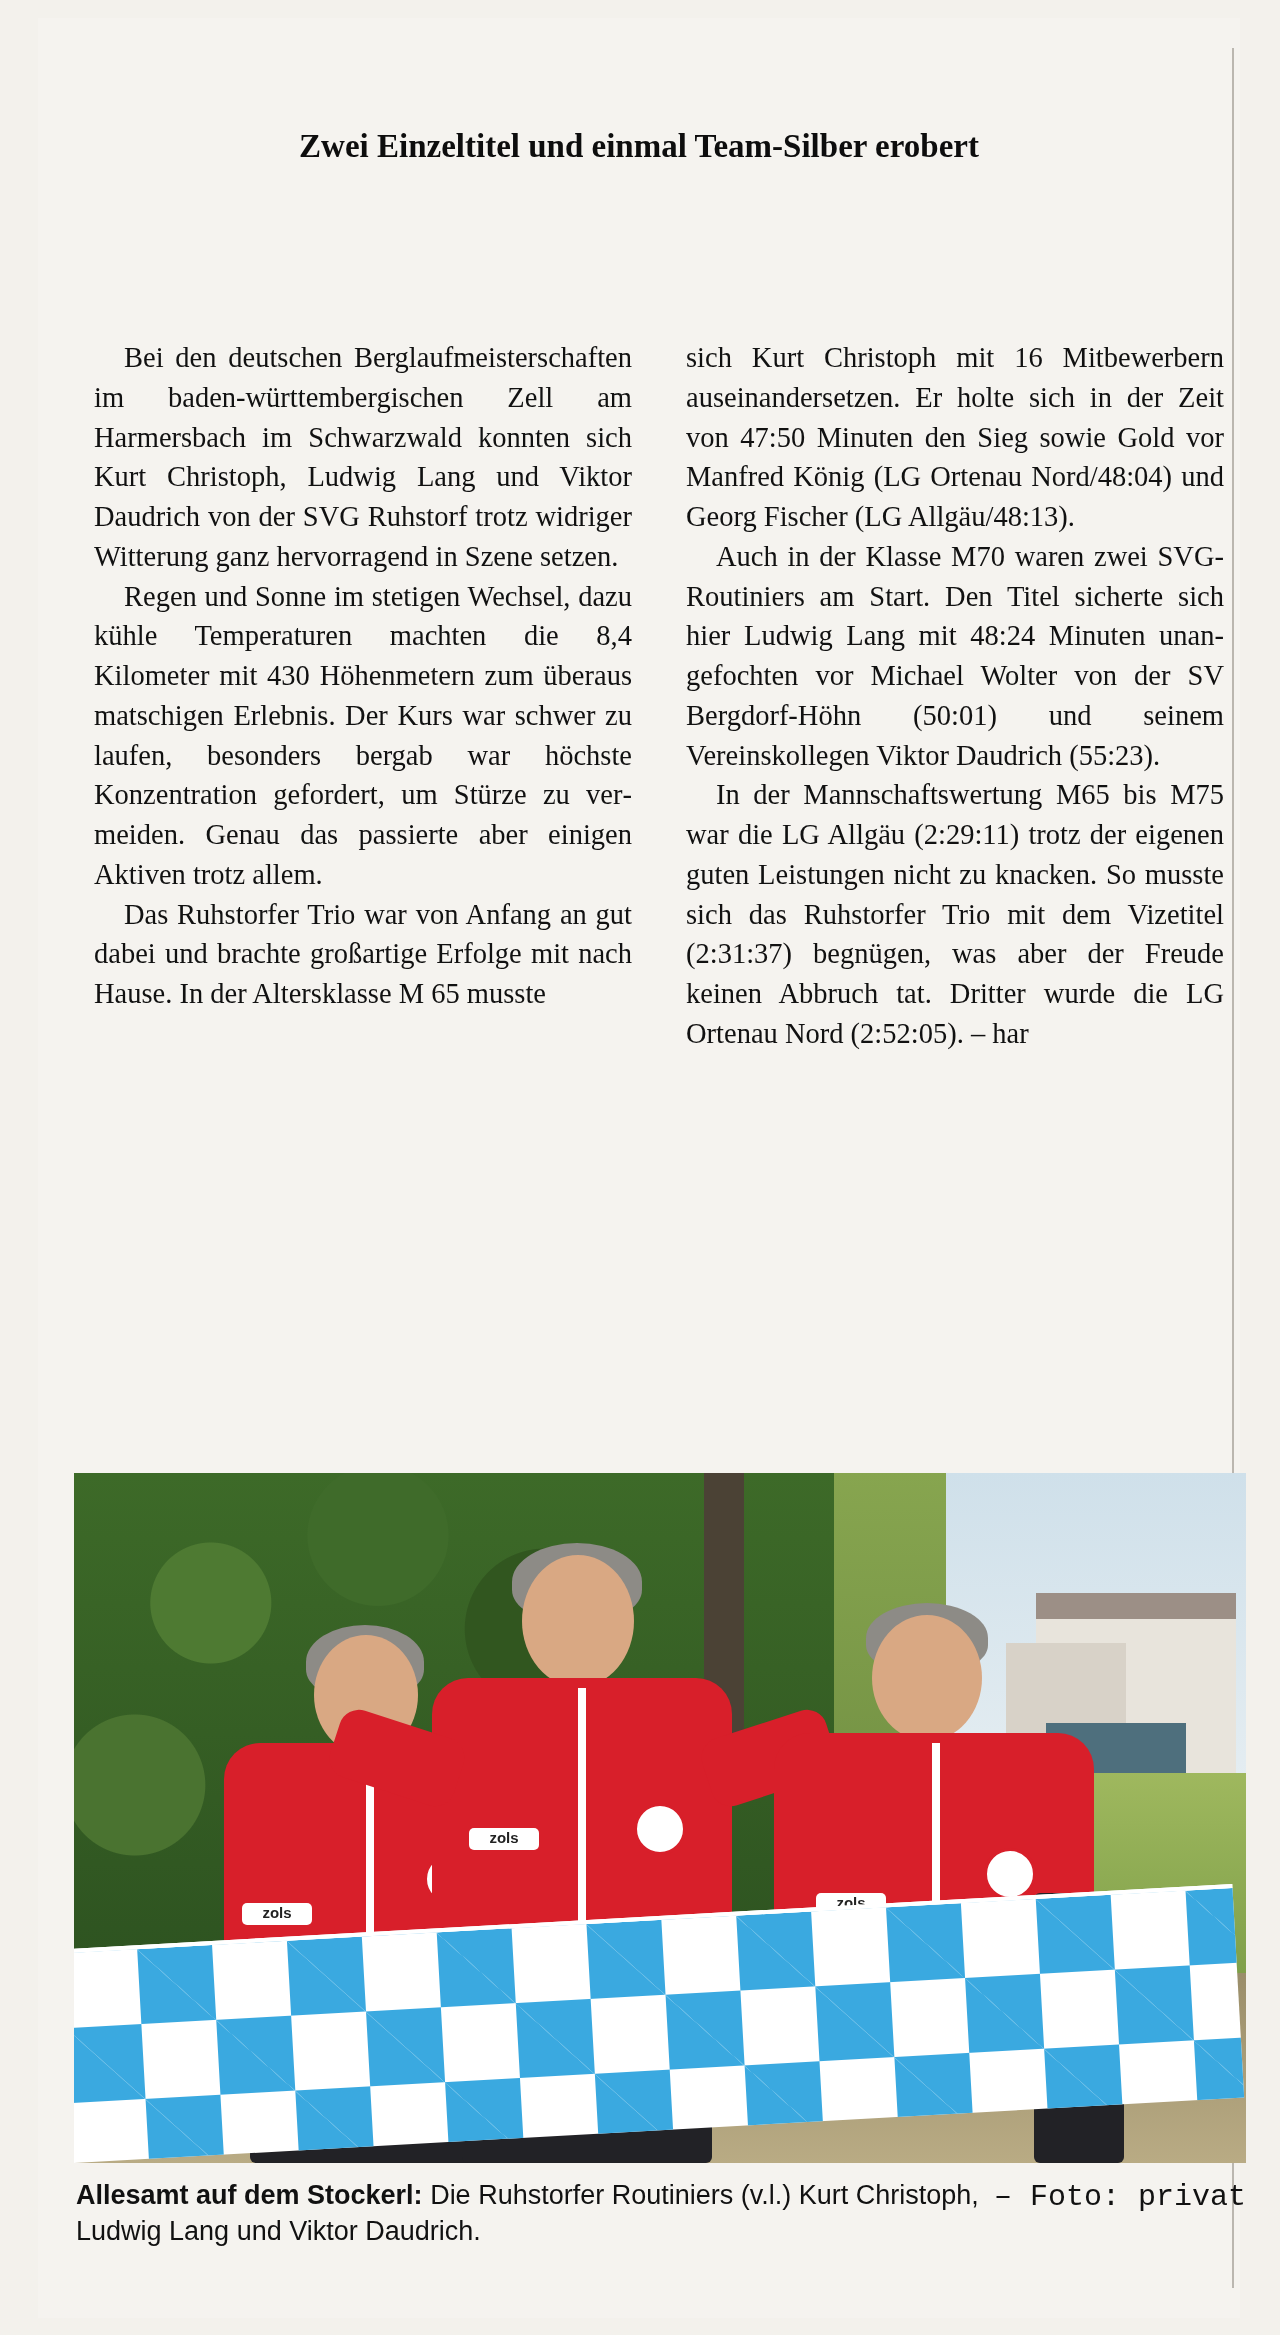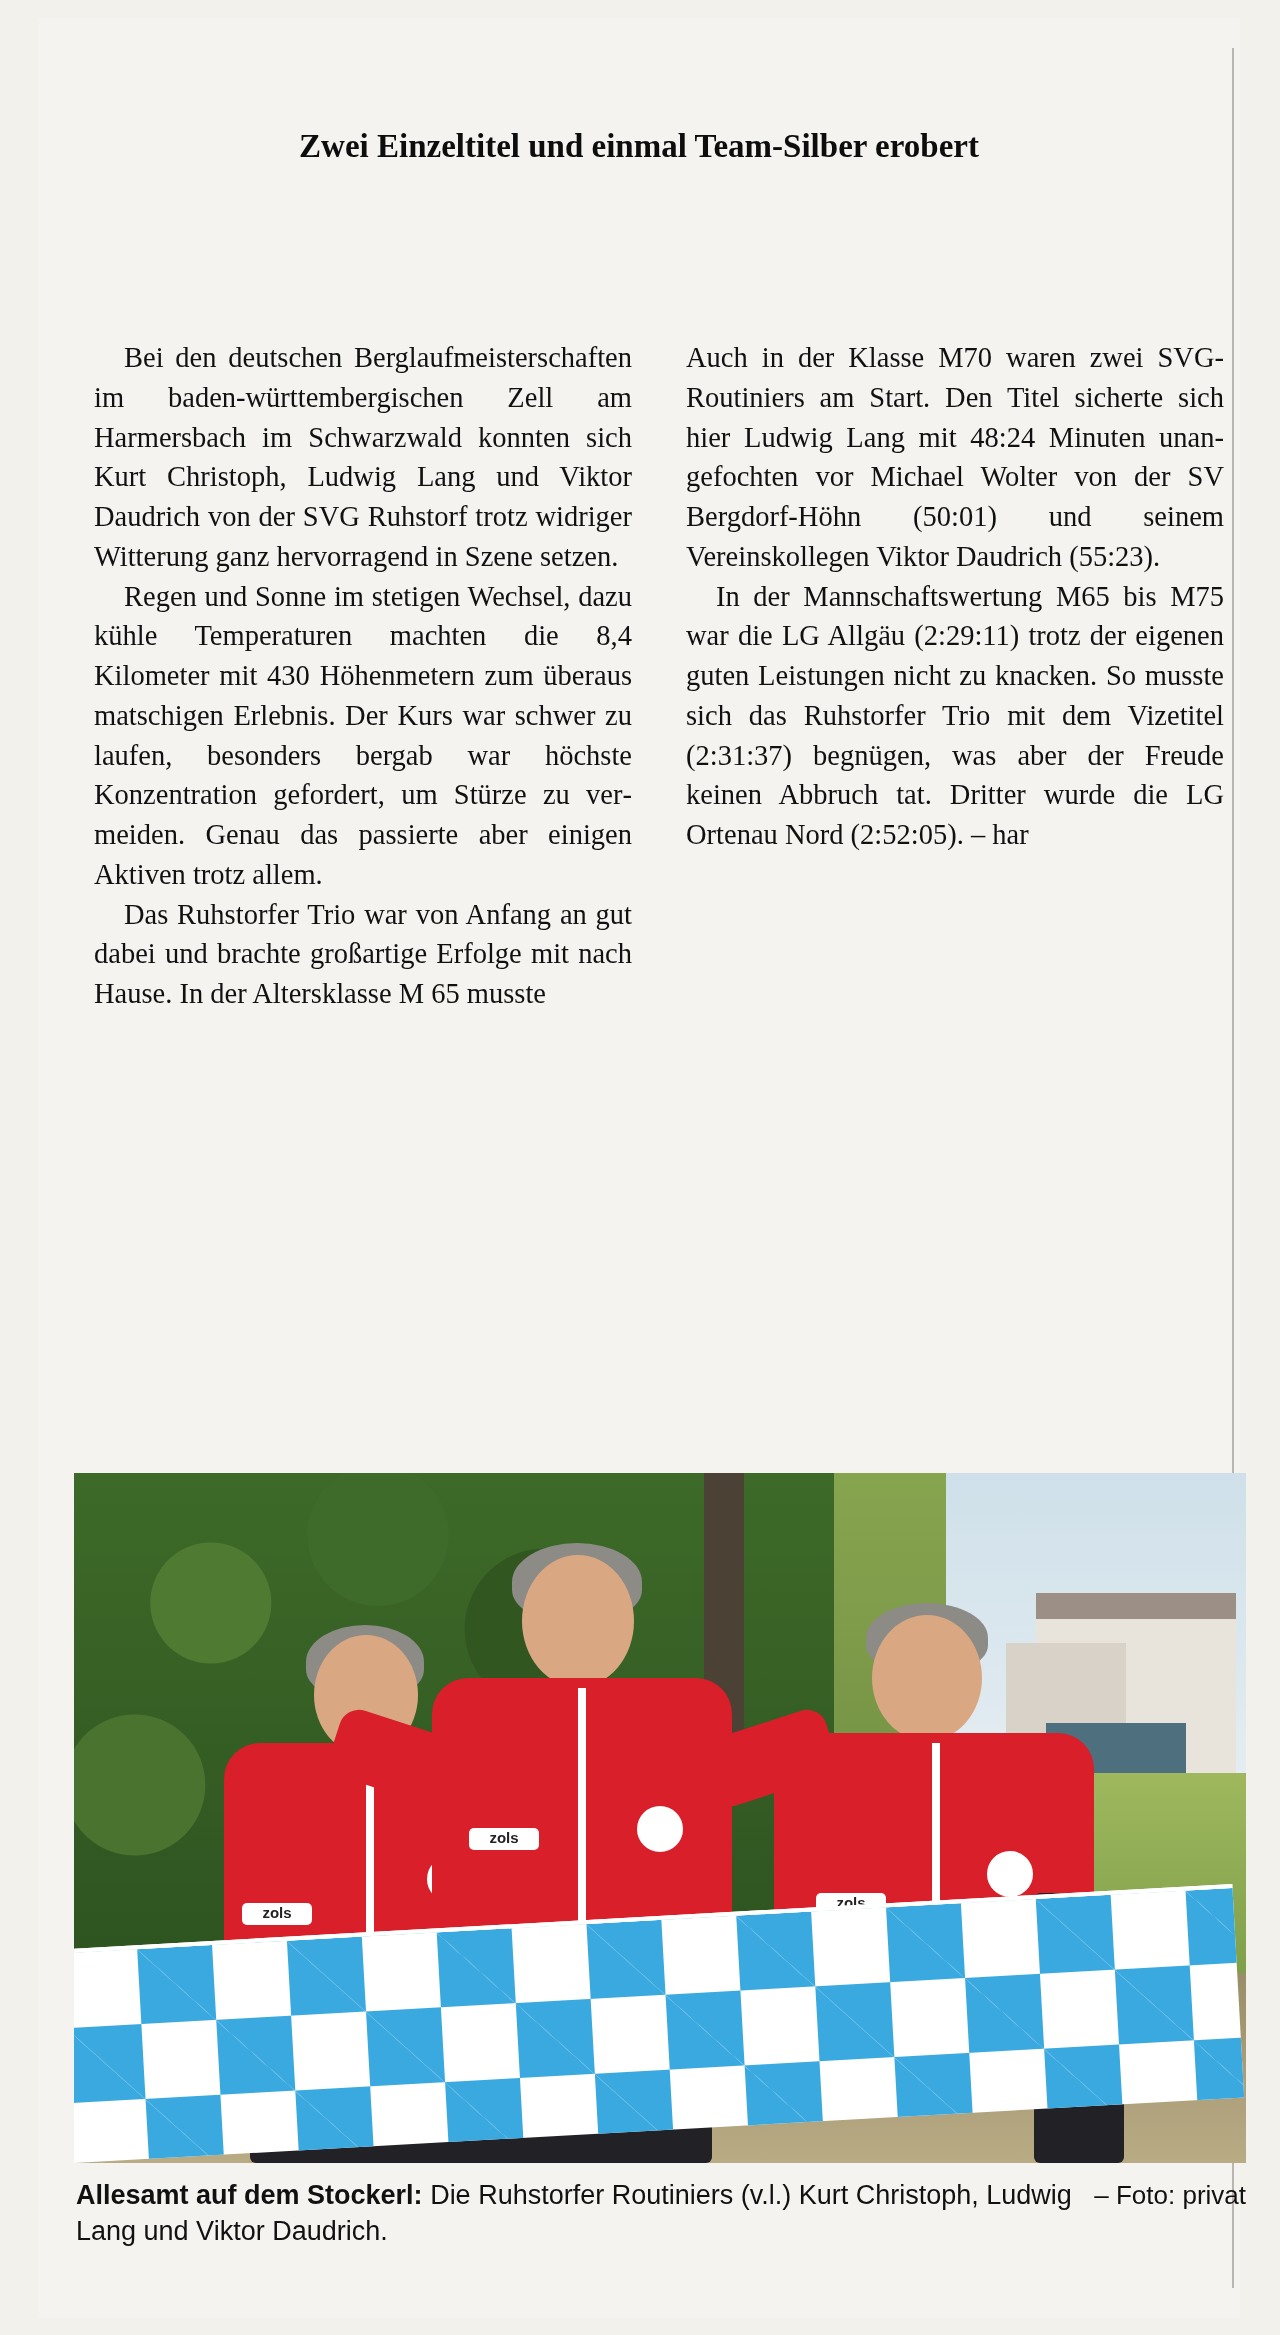--- a/index.html
+++ b/index.html
@@ -241,22 +241,22 @@
     top: 2160px;
     width: 1170px;
     font-family: "Liberation Sans", sans-serif;
     font-size: 27px;
     line-height: 1.32;
     color: #111;
   }
   .caption b { font-weight: bold; }
   .credit {
     float: right;
-    font-family: Liberation Sans, sans-serif;
-    font-size: 26px;
+    font-family: Liberation Mono, monospace;
+    font-size: 30px;
   }
 </style>
 </head>
 <body>
 
 <div class="page">
   <div class="article">
 
     <div class="rule-right"></div>
 
@@ -265,20 +265,21 @@
 
     <h2 class="subhead">Zwei Einzeltitel und einmal Team-Silber erobert</h2>
 
     <div class="columns">
       <div class="col">
         <p class="first">Bei den deutschen Berglauf­meisterschaften im baden-würt­tembergischen Zell am Harmers­bach im Schwarzwald konnten sich Kurt Christoph, Ludwig Lang und Viktor Daudrich von der SVG Ruhstorf trotz widriger Witterung ganz hervorragend in Szene set­zen.</p>
         <p>Regen und Sonne im stetigen Wechsel, dazu kühle Temperatu­ren machten die 8,4 Kilometer mit 430 Höhenmetern zum überaus matschigen Erlebnis. Der Kurs war schwer zu laufen, besonders bergab war höchste Konzentra­tion gefordert, um Stürze zu ver­meiden. Genau das passierte aber einigen Aktiven trotz allem.</p>
         <p>Das Ruhstorfer Trio war von An­fang an gut dabei und brachte großartige Erfolge mit nach Hau­se. In der Altersklasse M 65 musste</p>
       </div>
       <div class="col">
+        <p>sich Kurt Christoph mit 16 Mitbe­werbern auseinandersetzen. Er holte sich in der Zeit von 47:50 Minuten den Sieg sowie Gold vor Manfred König (LG Ortenau Nord/48:04) und Georg Fischer (LG Allgäu/48:13).</p>
         <p>Auch in der Klasse M70 waren zwei SVG-Routiniers am Start. Den Titel sicherte sich hier Lud­wig Lang mit 48:24 Minuten unan­gefochten vor Michael Wolter von der SV Bergdorf-Höhn (50:01) und seinem Vereinskollegen Viktor Daudrich (55:23).</p>
         <p>In der Mannschaftswertung M65 bis M75 war die LG Allgäu (2:29:11) trotz der eigenen guten Leistungen nicht zu knacken. So musste sich das Ruhstorfer Trio mit dem Vizetitel (2:31:37) begnü­gen, was aber der Freude keinen Abbruch tat. Dritter wurde die LG Ortenau Nord (2:52:05).      – har</p>
       </div>
     </div>
 
     <div class="photo-wrap">
       <div class="photo">
         <div class="bg-sky"></div>
         <div class="bg-house"></div>
         <div class="bg-house2"></div>

